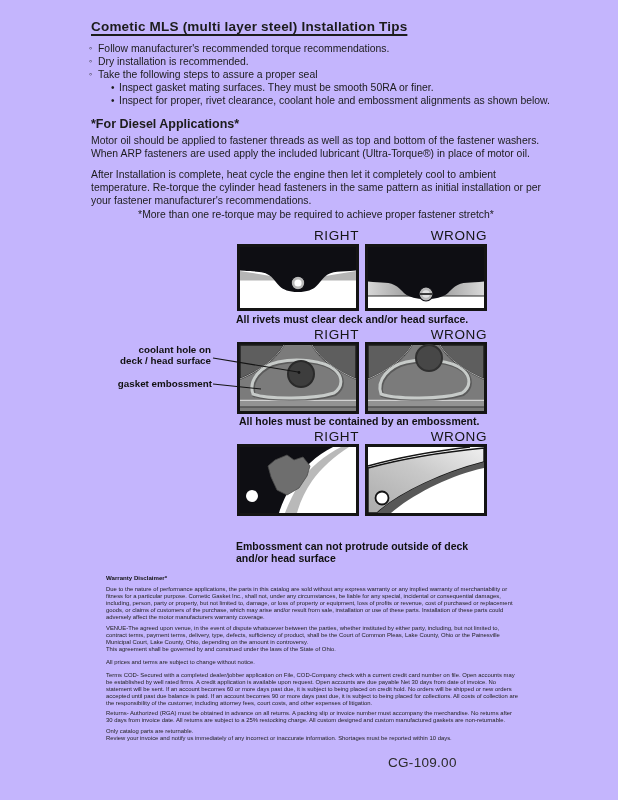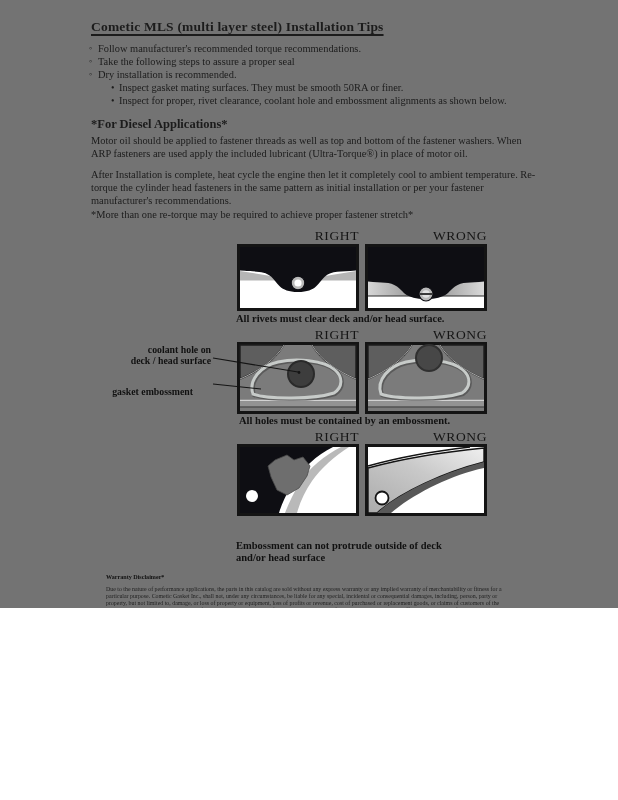--- a/index.html
+++ b/index.html
@@ -1,20 +1,20 @@
 <!DOCTYPE html>
 <html><head>
 <meta charset="utf-8">
 <style>
   html,body{margin:0;padding:0;background:#ffffff;}
-  .page{position:relative;width:618px;height:608px;background:#737373;overflow:hidden;
-        font-family:Liberation Serif, serif;color:#1c1c1c;}
+  .page{position:relative;width:618px;height:800px;background:#c4b5fd;overflow:hidden;
+        font-family:Liberation Sans, sans-serif;color:#1c1c1c;}
   .abs{position:absolute;}
   .title{font-size:13.5px;font-weight:bold;text-decoration:underline;text-decoration-thickness:1.5px;text-underline-offset:3px;letter-spacing:.2px;}
-  .nowrap{white-space:nowrap;}
+  .nowrap{white-space:nowrap;text-align:center;}
   .bullets .line{white-space:nowrap;font-size:10.4px;line-height:13px;}
   .bullets .dot{display:inline-block;width:9px;font-size:9px;vertical-align:1px;}
   .bullets .sub{padding-left:22px;}
   .bullets .sdot{display:inline-block;width:8px;font-size:10px;}
   .h2{font-size:12.5px;font-weight:bold;}
   .para{font-size:10.4px;line-height:13px;width:450px;}
   .rw{width:122px;text-align:right;font-size:13.5px;letter-spacing:.6px;color:#151515;}
   .caption{font-size:10.5px;font-weight:bold;line-height:12px;color:#111;}
   .anno{font-size:9.8px;font-weight:bold;line-height:11px;text-align:right;color:#111;}
   .fine{font-size:5.9px;line-height:7.1px;width:412px;color:#222;}
@@ -24,22 +24,22 @@
 </style>
 </head>
 <body>
 
 <div class="page">
 
   <div class="abs title" style="left:91px;top:19px;">Cometic MLS (multi layer steel) Installation Tips</div>
 
   <div class="abs bullets" style="left:89px;top:42px;">
     <div class="line"><span class="dot">◦</span><span>Follow manufacturer's recommended torque recommendations.</span></div>
+    <div class="line"><span class="dot">◦</span><span>Dry installation is recommended.</span></div>
     <div class="line"><span class="dot">◦</span><span>Take the following steps to assure a proper seal</span></div>
-    <div class="line"><span class="dot">◦</span><span>Dry installation is recommended.</span></div>
     <div class="line sub"><span class="sdot">•</span><span>Inspect gasket mating surfaces.  They must be smooth 50RA or finer.</span></div>
     <div class="line sub"><span class="sdot">•</span><span>Inspect for proper, rivet clearance, coolant hole and embossment alignments as shown below.</span></div>
   </div>
 
   <div class="abs para" style="left:91px;top:134px;">Motor oil should be applied to fastener threads as well as top and bottom of the fastener washers. When ARP fasteners are used apply the included lubricant (Ultra-Torque®) in place of motor oil.</div>
   <div class="abs h2" style="left:91px;top:117px;">*For Diesel Applications*</div>
   <div class="abs para" style="left:91px;top:168px;">After Installation is complete, heat cycle the engine then let it completely cool to ambient temperature. Re-torque the cylinder head fasteners in the same pattern as initial installation or per your fastener manufacturer's recommendations.</div>
   <div class="abs para nowrap" style="left:91px;top:208px;">*More than one re-torque may be required to achieve proper fastener stretch*</div>
 
   <div class="abs rw" style="left:237px;top:228px;">RIGHT</div>
@@ -79,21 +79,21 @@
 
   <div class="abs caption" style="left:236px;top:313px;">All rivets must clear deck and/or head surface.</div>
 
   <div class="abs rw" style="left:237px;top:327px;">RIGHT</div>
   <div class="abs rw" style="left:365px;top:327px;">WRONG</div>
 
   <div class="abs anno" style="right:407px;top:344px;">
     <div>coolant hole on</div>
     <div>deck / head surface</div>
   </div>
-  <div class="abs anno" style="right:425px;top:378px;margin-top:8px;">gasket embossment</div>
+  <div class="abs anno" style="right:406px;top:378px;">gasket embossment</div>
 
   <div class="abs" style="left:237px;top:342px;">
     <svg width="122" height="72" viewBox="0 0 122 72">
       <rect x="1.5" y="1.5" width="119" height="69" fill="#7b7b7b" stroke="#141414" stroke-width="3"></rect>
       <path d="M3,3 H47 C39,17 22,29 3,37 Z" fill="#5e5e5e" stroke="#1d1d1d" stroke-width="1.4"></path>
       <path d="M119,3 H75 C83,17 100,29 119,37 Z" fill="#5e5e5e" stroke="#1d1d1d" stroke-width="1.4"></path>
       <path d="M47,3 C39,17 22,29 3,37" fill="none" stroke="#c6c6c6" stroke-width="1" opacity="0.8"></path>
       <path d="M75,3 C83,17 100,29 119,37" fill="none" stroke="#c6c6c6" stroke-width="1" opacity="0.8"></path>
       <line x1="3" y1="58.5" x2="119" y2="58.5" stroke="#d2d2d2" stroke-width="1.4"></line>
       <rect x="3" y="59.5" width="116" height="5" fill="#939393"></rect>

